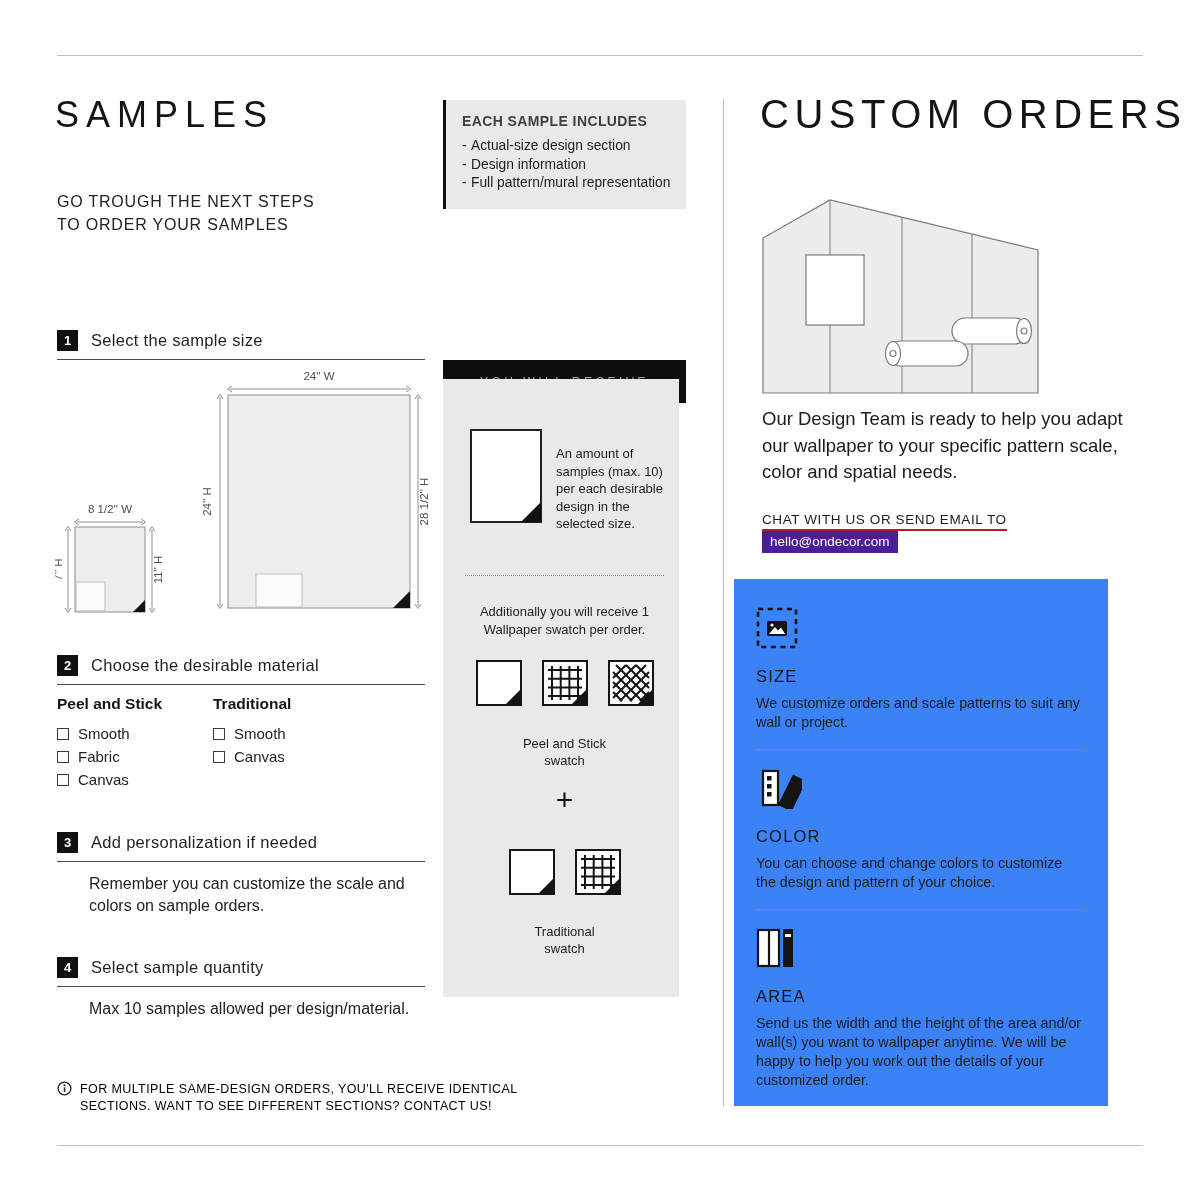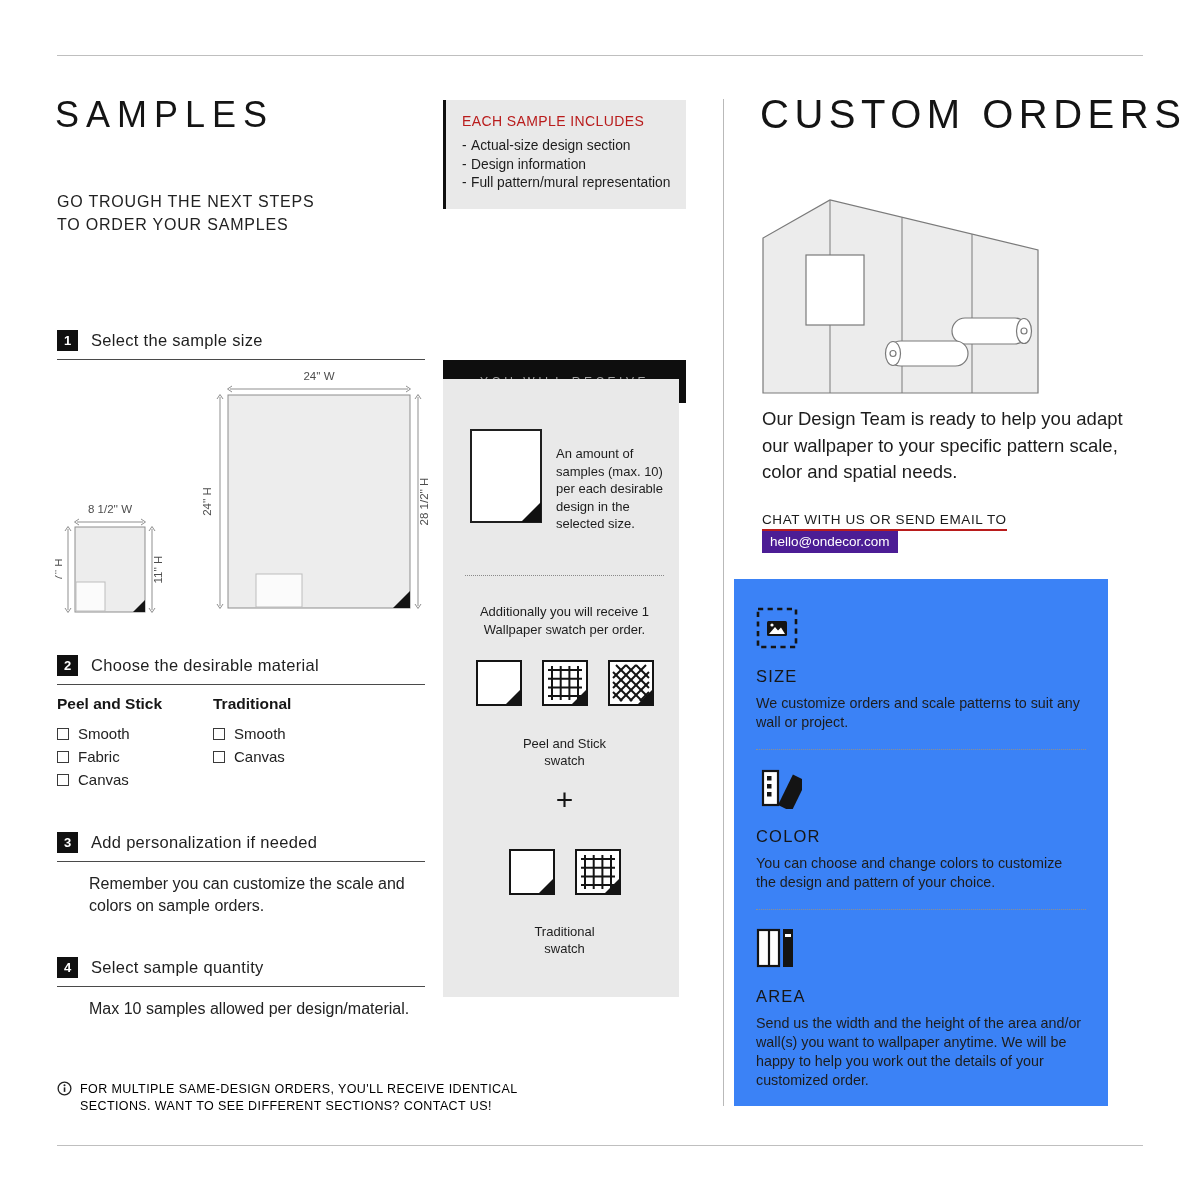--- a/index.html
+++ b/index.html
@@ -31,21 +31,21 @@
   .cbox { width:10px; height:10px; border:1.5px solid #3a3a3a; display:inline-block; margin-right:9px; flex:none; background:#fff; }
 
   .body-text { font-size:16px; line-height:21.5px; color:#222;margin-left:32px; }
 
   .footnote { left:57px; top:1081px; width:500px; display:flex; gap:8px; align-items:flex-start; }
   .footnote-text { font-size:12.5px; line-height:16.5px; letter-spacing:0.4px; color:#000000; }
 
   
   .includes-box { left:443px; top:100px; width:210px; background:#e9e9e9; border-left:3px solid #0f0f0f;
                   padding:13px 14px 16px 16px; }
-  .includes-title { font-size:14px; font-weight:normal; letter-spacing:0.4px; margin-bottom:8px; color:#b91c1c; }
+  .includes-title { font-size:14px; font-weight:bold; letter-spacing:0.4px; margin-bottom:8px; color:#404040; }
   .inc-item { position:relative; padding-left:9px; font-size:13.8px; line-height:18.5px; color:#1d1d1d; }
   .inc-item::before { content:"-"; position:absolute; left:0; }
 
   .receive-bar { left:443px; top:360px; width:243px; height:43px; background:#0e0e0e; color:#a3a3a3;
                  display:flex; align-items:center; justify-content:center; font-size:12px; letter-spacing:3.5px; }
   .receive-panel { left:443px; top:379px; width:236px; height:618px; background:#e9e9e9; }
   .sheet-icon { position:absolute; left:27px; top:50px; }
   .sheet-text { position:absolute; left:113px; top:66px; width:122px; font-size:13px; line-height:17.5px; color:#1d1d1d; }
   .mid-divider { position:absolute; left:22px; top:196px; width:199px; border-top:1px dotted #8a8a8a; }
   .additional { position:absolute; left:8px; top:224px; width:227px; text-align:center; font-size:13px; line-height:17.5px; color:#1d1d1d; }

